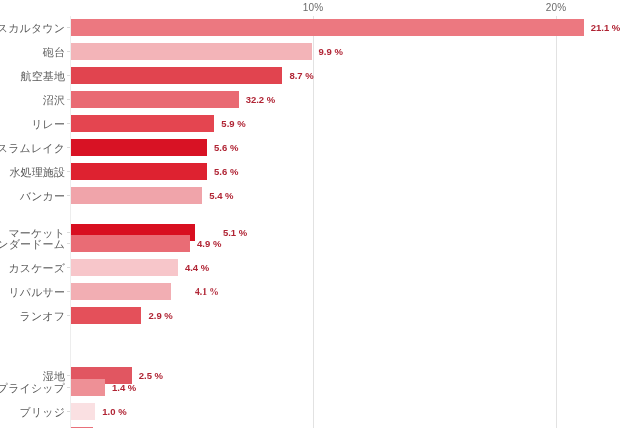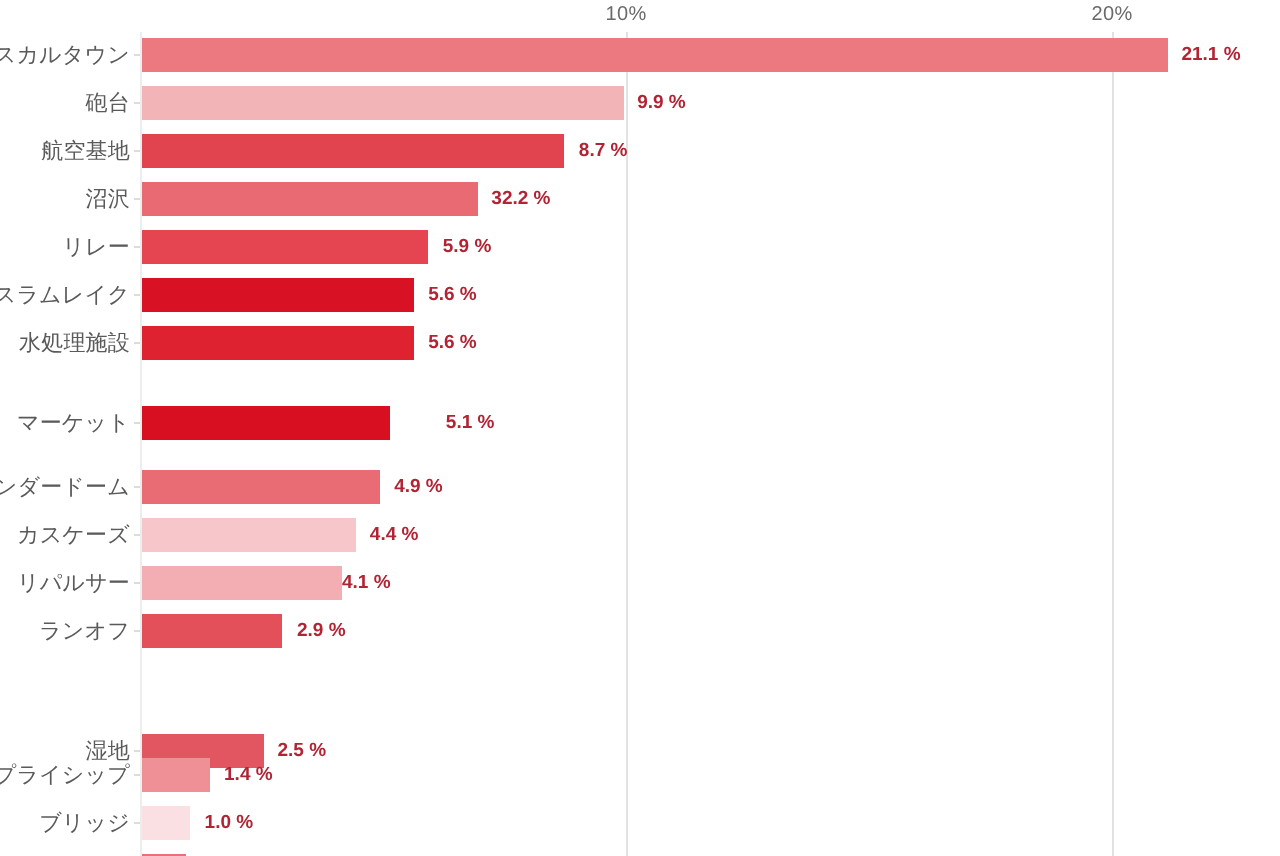--- a/index.html
+++ b/index.html
@@ -151,21 +151,27 @@
         <div class="row-tick"></div>
         <div class="bar" title="スラムレイク 5.6 %" style="width: 136.08px; background: rgb(216, 18, 36);"></div>
         <div class="bar-value" style="left: 214.08px; color: rgb(176, 36, 52);">5.6 %</div>
       </div>
       <div class="bar-row" style="top: 160px;">
         <div class="row-label">水処理施設</div>
         <div class="row-tick"></div>
         <div class="bar" title="水処理施設 5.6 %" style="width: 136.08px; background: rgb(222, 34, 48);"></div>
         <div class="bar-value" style="left: 214.08px; color: rgb(176, 36, 52);">5.6 %</div>
       </div>
-      <div class="bar-row" style="top: 200px;">
+      <div class="bar-row" style="top: 184px;">
+        <div class="row-label">バンカー</div>
+        <div class="row-tick"></div>
+        <div class="bar" title="バンカー 5.4 %" style="width: 131.22px; background: rgb(240, 164, 170);"></div>
+        <div class="bar-value" style="left: 209.22px; color: rgb(176, 36, 52);">5.4 %</div>
+      </div>
+      <div class="bar-row" style="top: 221px;">
         <div class="row-label">マーケット</div>
         <div class="row-tick"></div>
         <div class="bar" title="マーケット 5.1 %" style="width: 123.93px; background: rgb(216, 15, 32);"></div>
         <div class="bar-value" style="left: 201.93px; color: rgb(176, 36, 52); margin-left: 21px;">5.1 %</div>
       </div>
       <div class="bar-row" style="top: 232px;">
         <div class="row-label">サンダードーム</div>
         <div class="row-tick"></div>
         <div class="bar" title="サンダードーム 4.9 %" style="width: 119.07px; background: rgb(233, 108, 117);"></div>
         <div class="bar-value" style="left: 197.07px; color: rgb(176, 36, 52);">4.9 %</div>
@@ -173,21 +179,21 @@
       <div class="bar-row" style="top: 256px;">
         <div class="row-label">カスケーズ</div>
         <div class="row-tick"></div>
         <div class="bar" title="カスケーズ 4.4 %" style="width: 106.92px; background: rgb(247, 198, 202);"></div>
         <div class="bar-value" style="left: 184.92px; color: rgb(176, 36, 52); text-align: center;">4.4 %</div>
       </div>
       <div class="bar-row" style="top: 280px;">
         <div class="row-label">リパルサー</div>
         <div class="row-tick"></div>
         <div class="bar" title="リパルサー 4.1 %" style="width: 99.63px; background: rgb(242, 174, 179);"></div>
-        <div class="bar-value" style="left: 171px; color: rgb(176, 36, 52);">4.1 %</div>
+        <div class="bar-value" style="left: 195px; color: rgb(176, 36, 52); font-family: Liberation Serif, serif;">4.1 %</div>
       </div>
       <div class="bar-row" style="top: 304px;">
         <div class="row-label">ランオフ</div>
         <div class="row-tick"></div>
         <div class="bar" title="ランオフ 2.9 %" style="width: 70.47px; background: rgb(228, 80, 90);"></div>
         <div class="bar-value" style="left: 148.47px; color: rgb(176, 36, 52);">2.9 %</div>
       </div>
       <div class="bar-row" style="top: 364px;">
         <div class="row-label">湿地</div>
         <div class="row-tick"></div>

